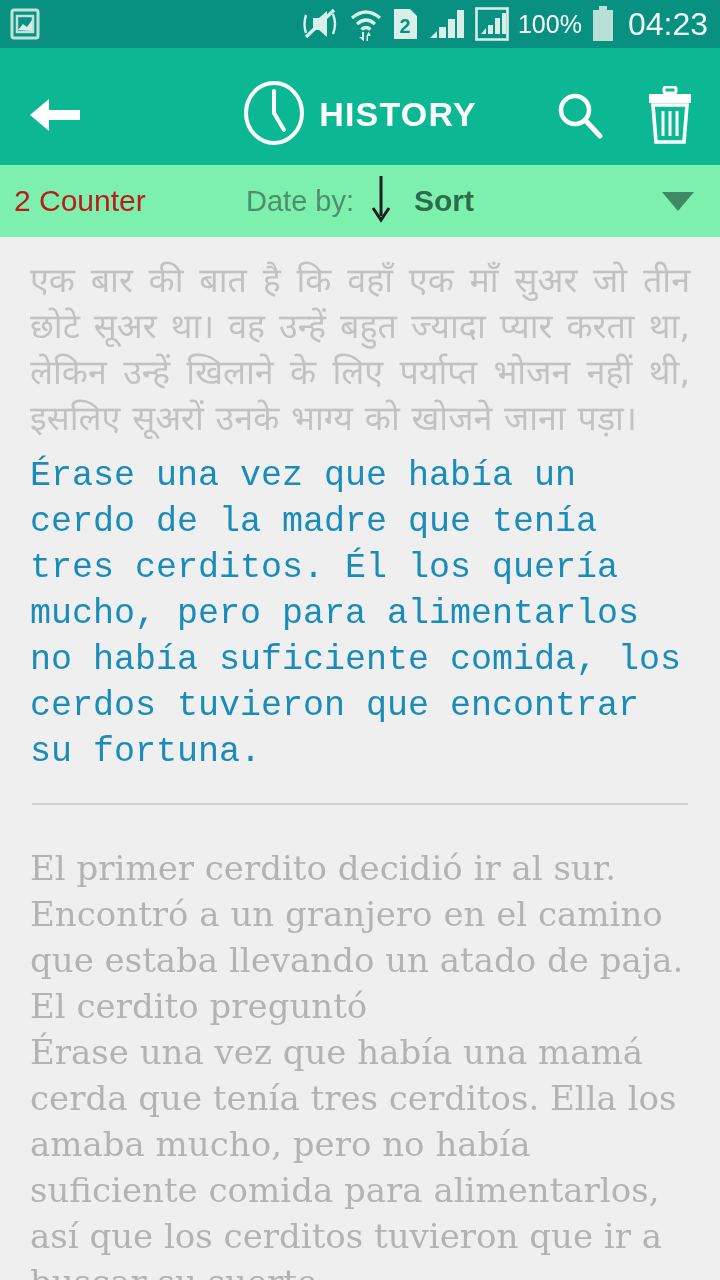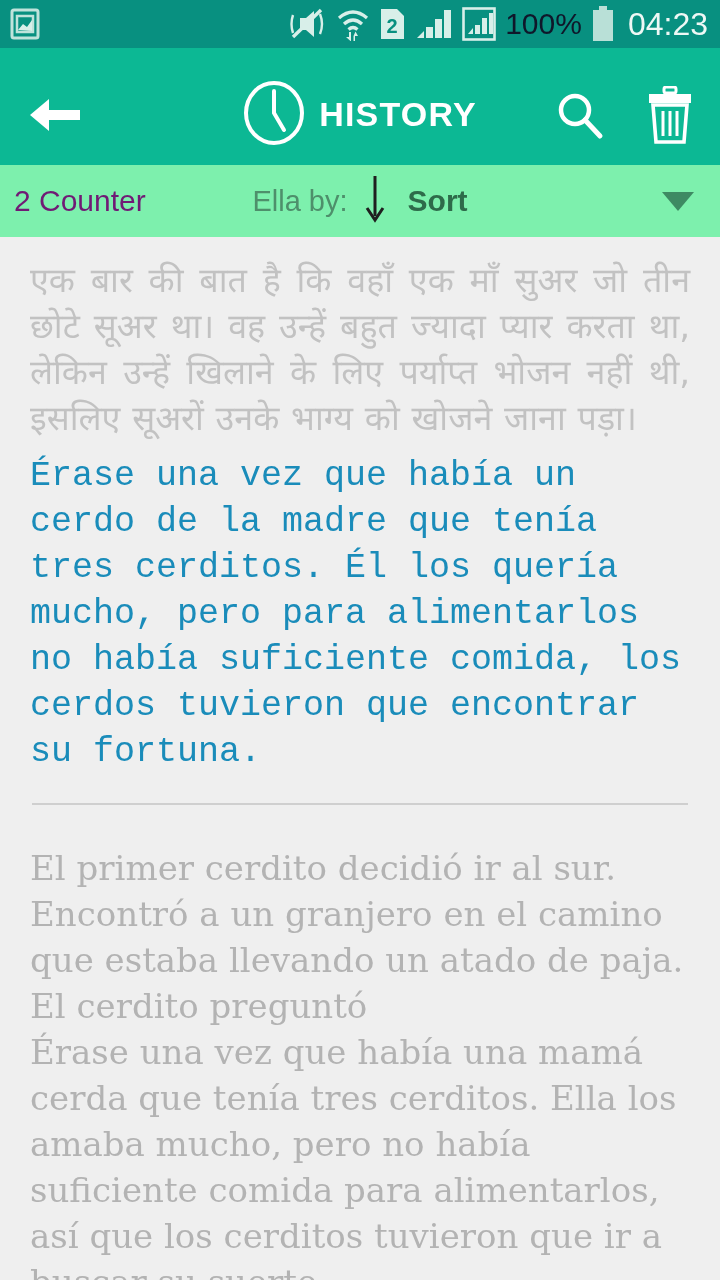--- a/index.html
+++ b/index.html
@@ -15,21 +15,21 @@
     height:48px; width:100%;
     background:#089080;
     display:flex; align-items:center;
     padding:0 12px 0 10px;
     color:#d8efe9;
   }
   .status-left{ display:flex; align-items:center; }
   .status-right{ margin-left:auto; display:flex; align-items:center; gap:9px; }
   .sb-icon{ display:flex; align-items:center; justify-content:center; }
   .sb-time{ font-size:32px; color:#eef8f5; margin-left:4px;text-align:center; }
-  .sb-pct{ font-size:30px; color:#0f172a; }
+  .sb-pct{ font-size:25px; color:#ffffff; }
 
   
   .app-header{
     height:117px; width:100%;
     background:#0cb894;
     display:flex; align-items:center;
     padding:16px 22px 0 24px;
     position:relative;
   }
   .back-btn{ width:62px; height:62px; display:flex; align-items:center; justify-content:center; cursor:pointer; }
@@ -47,21 +47,21 @@
 
   
   .sort-bar{
     height:72px; width:100%;
     background:#7df0ad;
     display:flex; align-items:center;
     padding:0 24px 0 14px;
     position:relative;
   }
   .counter-text{
-    font-size:30px; color:#701a75; font-weight:normal;
+    font-size:30px; color:#b91c1c; font-weight:normal;
   }
   .sort-group{
     position:absolute; left:0; right:0;
     display:flex; align-items:center; justify-content:center;
     gap:14px; pointer-events:none;
   }
   .sort-label{ font-size:29px; color:#4e8f6b; }
   .sort-value{ font-size:30px; color:#2e6b4a; font-weight:bold; margin-left:6px; }
   .caret{ margin-left:auto; cursor:pointer; display:flex; align-items:center; z-index:2;}
 
@@ -205,21 +205,21 @@
         <line x1="30" y1="25" x2="30" y2="50" stroke="#ffffff" stroke-width="3"></line>
       </svg>
     </div>
   </div>
 </div>
 
 <div class="sort-bar">
   <span class="counter-text">2 Counter</span>
 
   <div class="sort-group">
-    <span class="sort-label">Ella by:</span>
+    <span class="sort-label">Date by:</span>
     <span>
       <svg width="26" height="50" viewBox="0 0 26 50">
         <line x1="13" y1="2" x2="13" y2="42" stroke="#1f1f1f" stroke-width="3"></line>
         <path d="M5 34 L13 46 L21 34" fill="none" stroke="#1f1f1f" stroke-width="3"></path>
       </svg>
     </span>
     <span class="sort-value">Sort</span>
   </div>
 
   <div class="caret">

